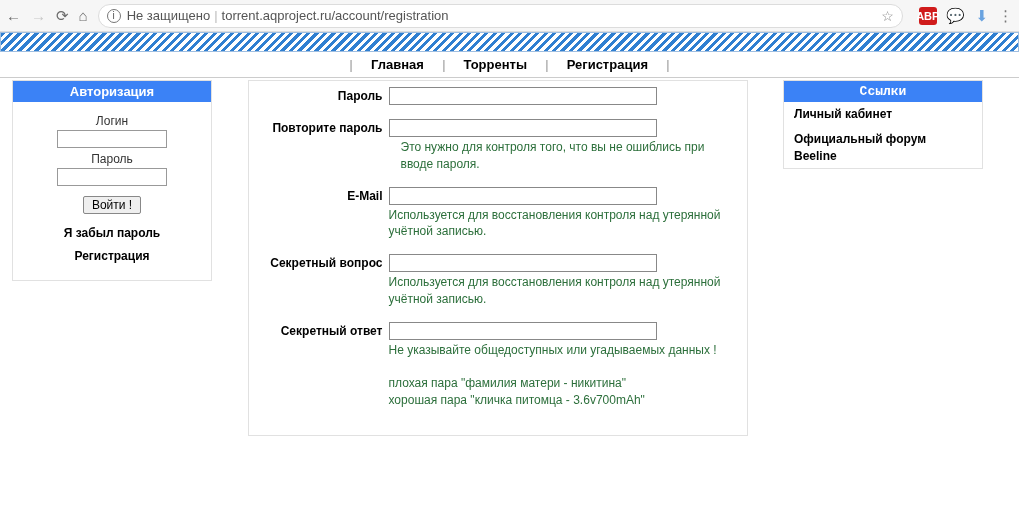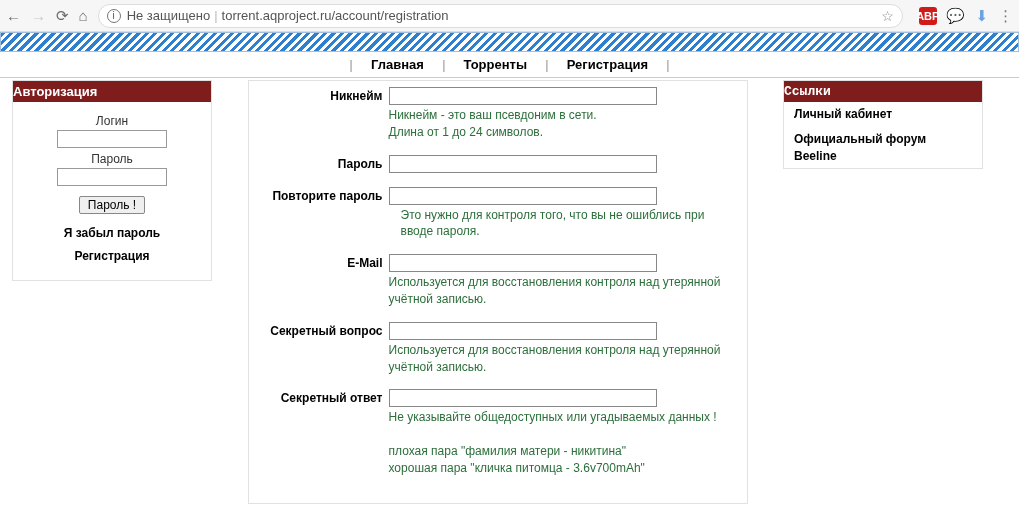--- a/index.html
+++ b/index.html
@@ -10,21 +10,21 @@
 .addr .info{width:14px;height:14px;border:1px solid #777;border-radius:50%;display:flex;align-items:center;justify-content:center;margin-right:6px;color:#555;font-size:10px}
 .addr .star{margin-left:auto;color:#888;font-size:14px}
 .ext{display:flex;align-items:center;gap:10px;margin-left:6px;color:#a8a8a8}
 .abp{width:18px;height:18px;background:#d01b1b;border-radius:3px;color:#fff;font-size:11px;font-weight:700;display:flex;align-items:center;justify-content:center}
 .stripes{height:20px;background:repeating-linear-gradient(135deg,#2f7fd1 0,#2f7fd1 3px,#fff 3px,#fff 6px);border:1px solid #9fbee0}
 .menubar{height:26px;border-bottom:1px solid #ccc;display:flex;align-items:center;justify-content:center;gap:0;font-weight:700;font-size:13px}
 .menubar .sep{color:#bbb;margin:0 18px}
 .menubar a{color:#000;text-decoration:none}
 .page{display:flex;justify-content:space-between;align-items:flex-start;padding:2px 12px 20px;max-width:995px;margin:0}
 .sidebox{width:200px;border:1px solid #e1e1e1}
-.sidebox .hd{background:#7f1d1d;color:#fff;font-weight:700;text-align:left;padding:3px 0;font-size:13px}
+.sidebox .hd{background:#3b82f6;color:#fff;font-weight:700;text-align:center;padding:3px 0;font-size:13px}
 .sidebox .bd{padding:8px;text-align:center}
 .sidebox .bd .lbl{font-size:12px;margin:4px 0 2px;color:#333}
 .sidebox .bd input[type=text],.sidebox .bd input[type=password]{width:110px;font-size:12px;padding:1px 2px;border:1px solid #999}
 .sidebox .bd .btn{margin-top:10px}
 .sidebox .links{text-align:center;font-weight:700;line-height:1.9;margin:8px 0 4px}
 .sidebox .links a{color:#000;text-decoration:none;display:block}
 .rbox .lnk{display:block;text-align:left;font-weight:700;color:#000;text-decoration:none;padding:4px 10px;line-height:1.4}
 .form{width:500px;border:1px solid #e1e1e1;padding:6px 10px 12px}
 .row{display:flex;align-items:flex-start;margin-bottom:14px}
 .row .lab{width:130px;text-align:right;font-weight:700;font-size:12px;padding:2px 6px 0 0;color:#000}
@@ -71,37 +71,29 @@
 </div>
 
 <div class="page">
   <div class="sidebox">
     <div class="hd" style="white-space: pre-line;">Авторизация</div>
     <div class="bd">
       <div class="lbl" style="white-space: pre-line;">Логин</div>
       <input type="text" style="">
       <div class="lbl" style="white-space: pre-line;">Пароль</div>
       <input type="password" style="">
-      <div class="btn"><button class="std" style="white-space: pre-line;">Пароль !</button></div>
+      <div class="btn"><button class="std" style="white-space: pre-line;">Войти !</button></div>
       <div class="links">
         <a style="white-space: pre-line;">Я забыл пароль</a>
         <a style="white-space: pre-line;">Регистрация</a>
       </div>
     </div>
   </div>
 
   <div class="form">
-    <div class="row">
-      <div class="lab" style="white-space: pre-line;">Никнейм</div>
-      <div class="fld">
-        <input type="text" style="">
-        <div class="hint" style="white-space: pre-line;">Никнейм - это ваш псевдоним в сети.
-Длина от 1 до 24 символов.</div>
-      </div>
-    </div>
     <div class="row">
       <div class="lab" style="white-space: pre-line;">Пароль</div>
       <div class="fld">
         <input type="password" style="">
       </div>
     </div>
     <div class="row">
       <div class="lab" style="white-space: pre-line;">Повторите пароль</div>
       <div class="fld">
         <input type="password" style="">

